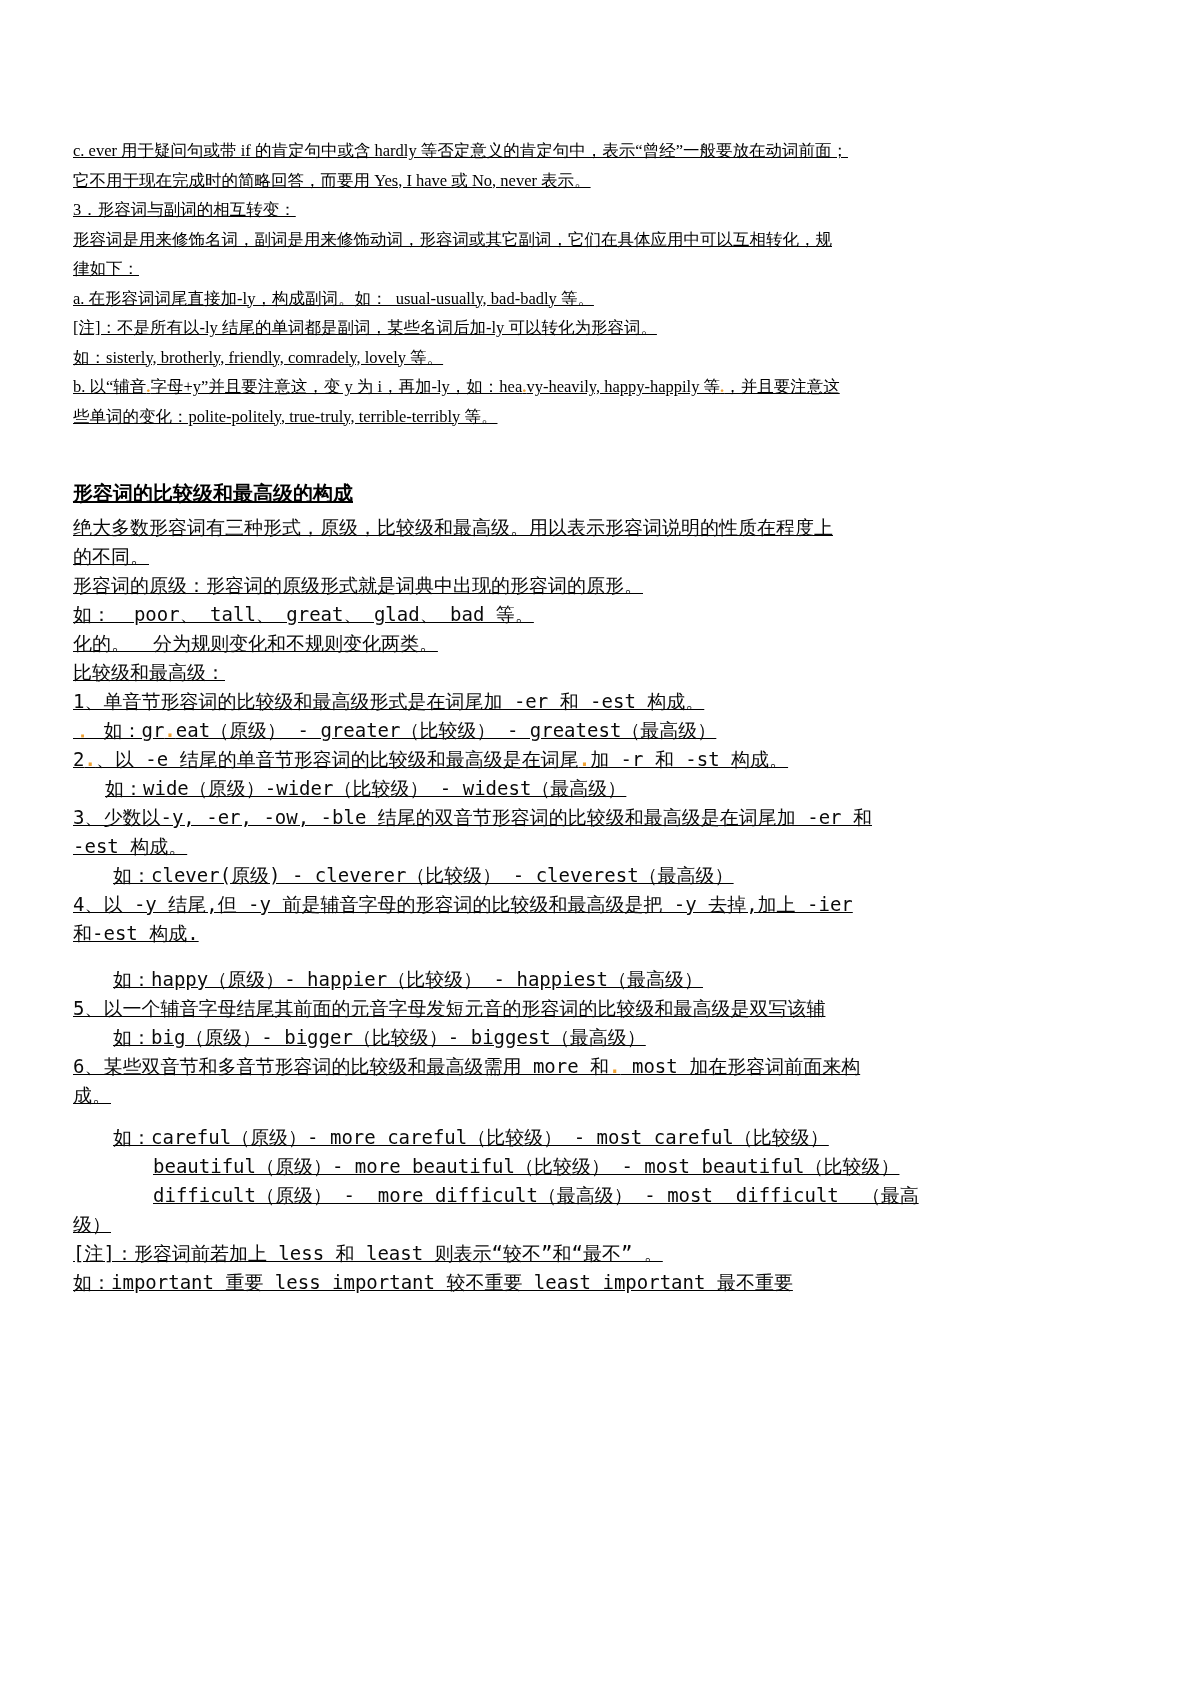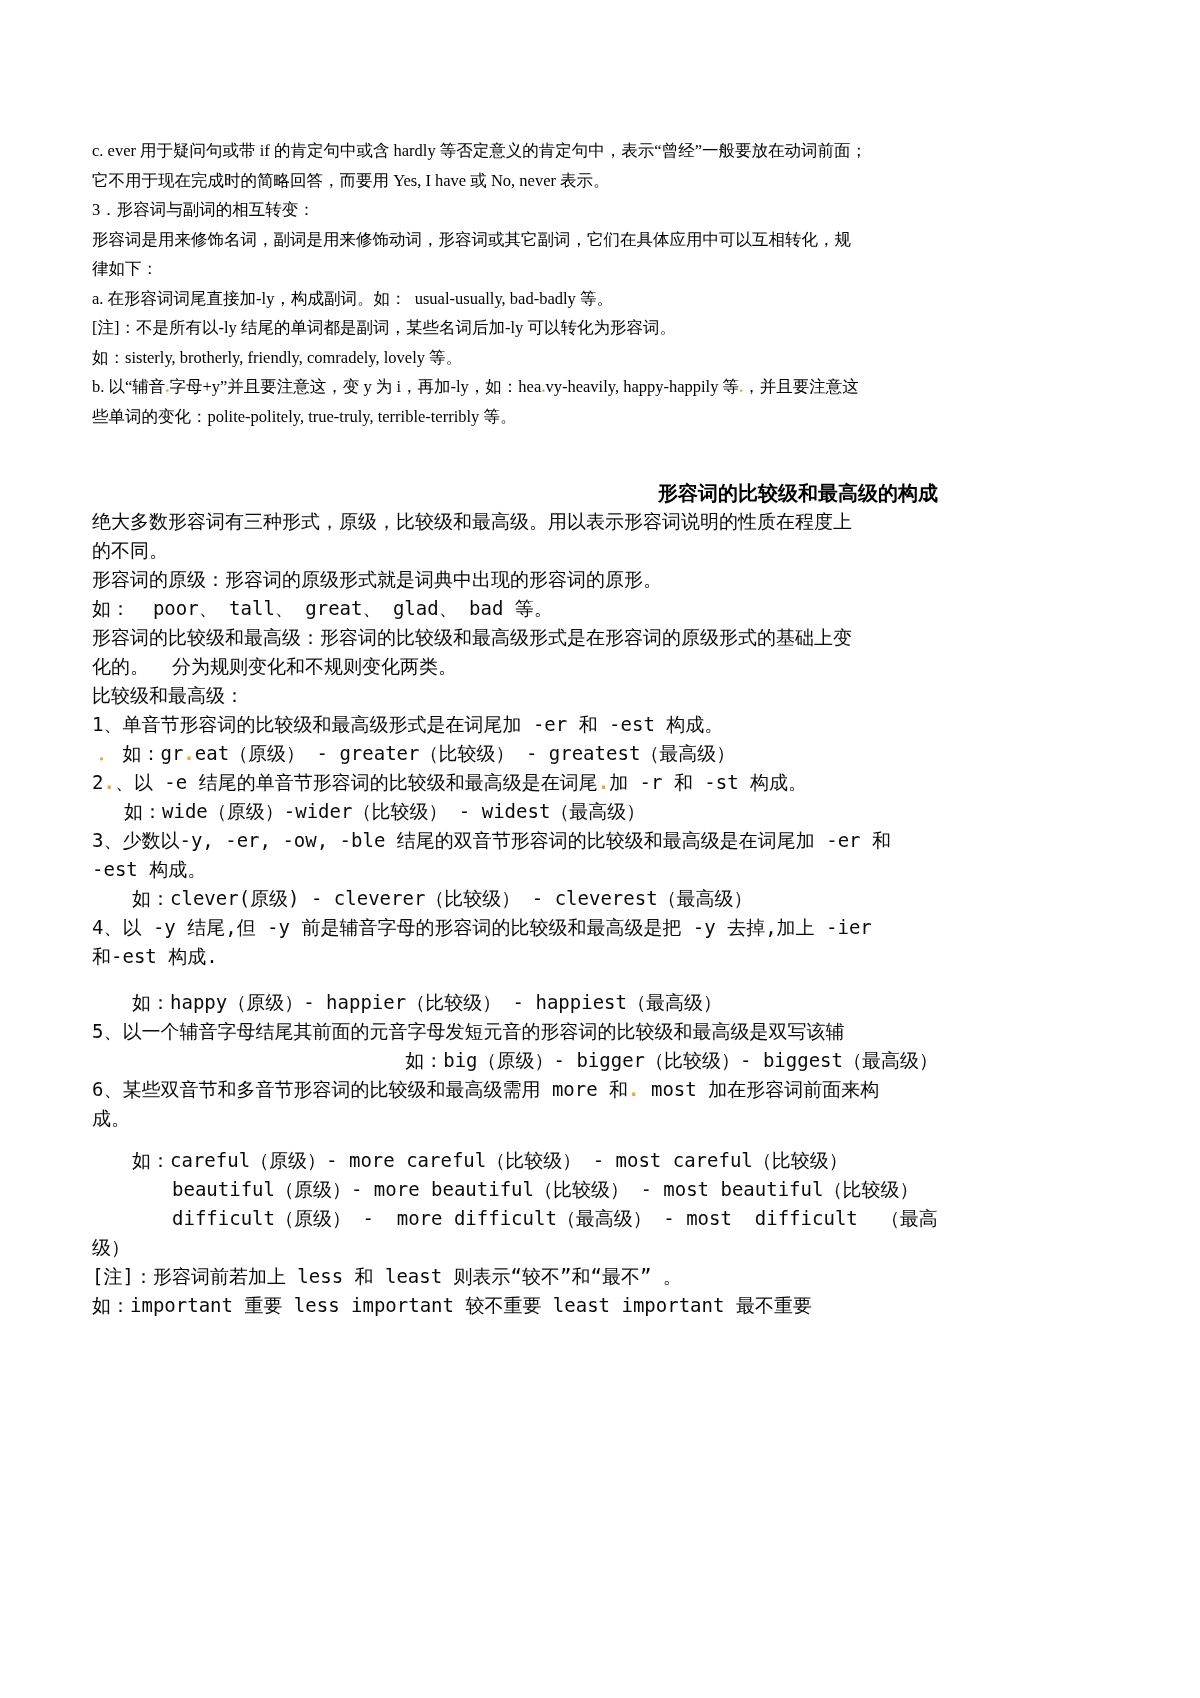--- a/index.html
+++ b/index.html
@@ -8,40 +8,41 @@
     width: 1200px;
     height: 1698px;
     font-family: "Liberation Serif", "DejaVu Serif", serif;
     color: #000000;
   }
   .page {
     position: relative;
     width: 1200px;
     height: 1698px;
     background: #ffffff;
-    padding: 136px 262px 0 92px;
+    padding: 136px 262px 0 73px;
     overflow: hidden;
+    text-decoration: underline;
   }
   .line {
     white-space: pre-wrap;
   }
   .top-block {
     font-family: "Liberation Serif", "DejaVu Serif", serif;
     font-size: 16.5px;
     line-height: 29.5px;
     color: #000000;
   }
   .heading {
     margin-top: 48px;
+    margin-bottom: 6px;
     font-family: "Liberation Sans", "DejaVu Sans", sans-serif;
     font-size: 20px;
     font-weight: bold;
     line-height: 28px;
     color: #000000;
-    text-align: right;
   }
   .body-block {
     font-family: "DejaVu Sans Mono", "Liberation Mono", monospace;
     font-size: 19px;
     line-height: 29px;
     color: #0a0a0a;
   }
   .bi { font-weight: bold; font-style: italic; }
   .dot { color: #f0a233; font-weight: bold; }
 </style>
@@ -62,35 +63,34 @@
       <p class="line"><span>些单词的变化：polite-politely, true-truly, terrible-terribly 等。</span></p>
     </div>
 
   <h2 class="heading">形容词的比较级和最高级的构成</h2>
 
   <div class="body-block">
       <p class="line"><span>绝大多数形容词有三种形式，原级，比较级和最高级。用以表示形容词说明的性质在程度上</span></p>
       <p class="line"><span>的不同。</span></p>
       <p class="line"><span>形容词的原级：形容词的原级形式就是词典中出现的形容词的原形。</span></p>
       <p class="line"><span>如：  poor、 tall、 great、 glad、 bad 等。</span></p>
-      <p class="line"><span>形容词的比较级和最高级：形容词的比较级和最高级形式是在形容词的原级形式的基础上变</span></p>
       <p class="line"><span>化的。  分为规则变化和不规则变化两类。</span></p>
       <p class="line"><span>比较级和最高级：</span></p>
       <p class="line"><span>1、单音节形容词的比较级和最高级形式是在词尾加 -er 和 -est 构成。</span></p>
       <p class="line"><span class="dot">．</span><span> 如：gr</span><span class="dot">.</span><span>eat（原级） - greater（比较级） - greatest（最高级）</span></p>
       <p class="line"><span>2</span><span class="dot">.</span><span>、以 -e 结尾的单音节形容词的比较级和最高级是在词尾</span><span class="dot">.</span><span>加 -r 和 -st 构成。</span></p>
       <p class="line" style="padding-left: 32px;"><span>如：wide（原级）-wider（比较级） - widest（最高级）</span></p>
       <p class="line"><span>3、少数以-y, -er, -ow, -ble 结尾的双音节形容词的比较级和最高级是在词尾加 -er 和</span></p>
       <p class="line"><span>-est 构成。</span></p>
       <p class="line" style="padding-left: 40px;"><span>如：clever(原级) - cleverer（比较级） - cleverest（最高级）</span></p>
       <p class="line"><span>4、以 -y 结尾,但 -y 前是辅音字母的形容词的比较级和最高级是把 -y 去掉,加上 -ier</span></p>
       <p class="line"><span>和-est 构成.</span></p>
       <p class="line" style="padding-left: 40px; margin-top: 17px;"><span>如：happy（原级）- happier（比较级） - happiest（最高级）</span></p>
       <p class="line"><span>5、以一个辅音字母结尾其前面的元音字母发短元音的形容词的比较级和最高级是双写该辅</span></p>
-      <p class="line" style="padding-left: 40px; text-align: right;"><span>如：big（原级）- bigger（比较级）- biggest（最高级）</span></p>
+      <p class="line" style="padding-left: 40px;"><span>如：big（原级）- bigger（比较级）- biggest（最高级）</span></p>
       <p class="line"><span>6、某些双音节和多音节形容词的比较级和最高级需用 more 和</span><span class="dot">.</span><span> most 加在形容词前面来构</span></p>
       <p class="line"><span>成。</span></p>
       <p class="line" style="padding-left: 40px; margin-top: 13px;"><span>如：careful（原级）- more careful（比较级） - most careful（比较级）</span></p>
       <p class="line" style="padding-left: 80px;"><span>beautiful（原级）- more beautiful（比较级） - most beautiful（比较级）</span></p>
       <p class="line" style="padding-left: 80px;"><span>difficult（原级） -  more difficult（最高级） - most  difficult  （最高</span></p>
       <p class="line"><span>级）</span></p>
       <p class="line"><span>[注]：形容词前若加上 less 和 least 则表示“较不”和“最不” 。</span></p>
       <p class="line"><span>如：important 重要 less important 较不重要 least important 最不重要</span></p>
     </div>
 </div>

